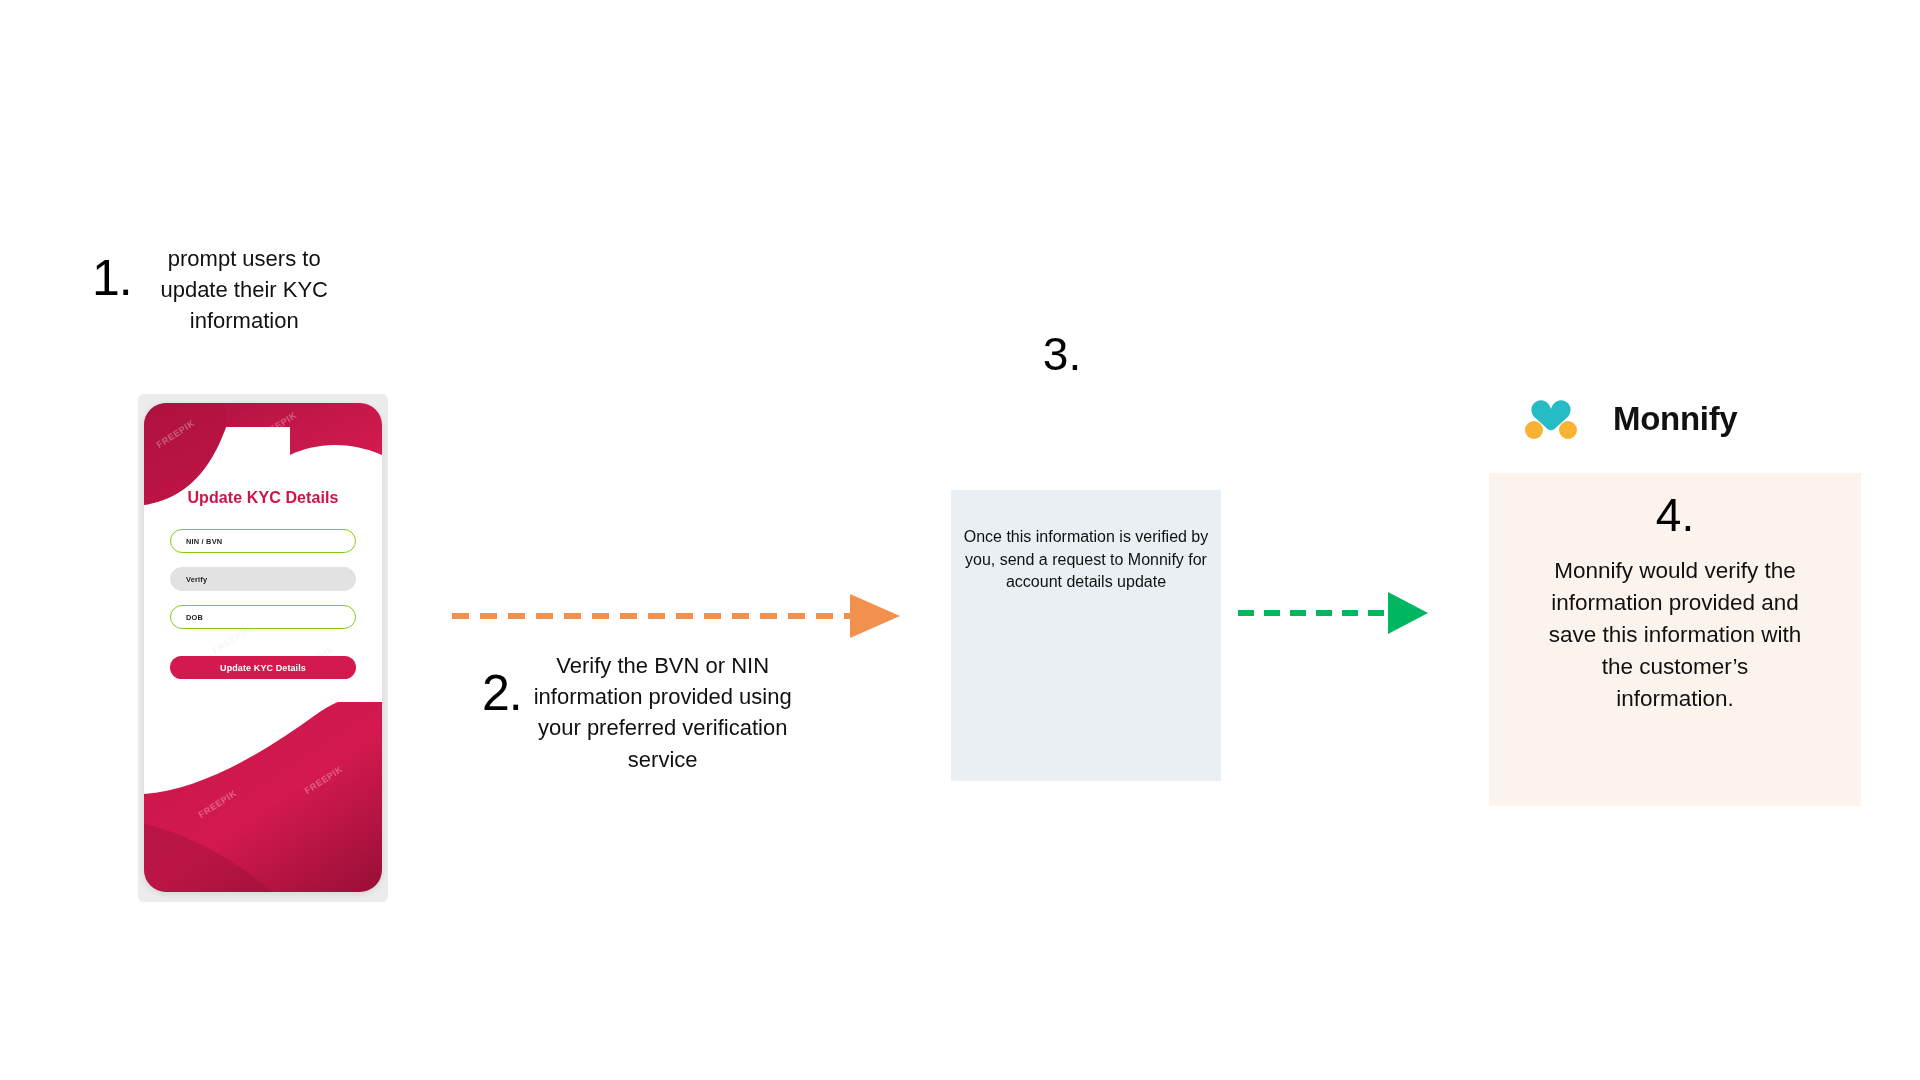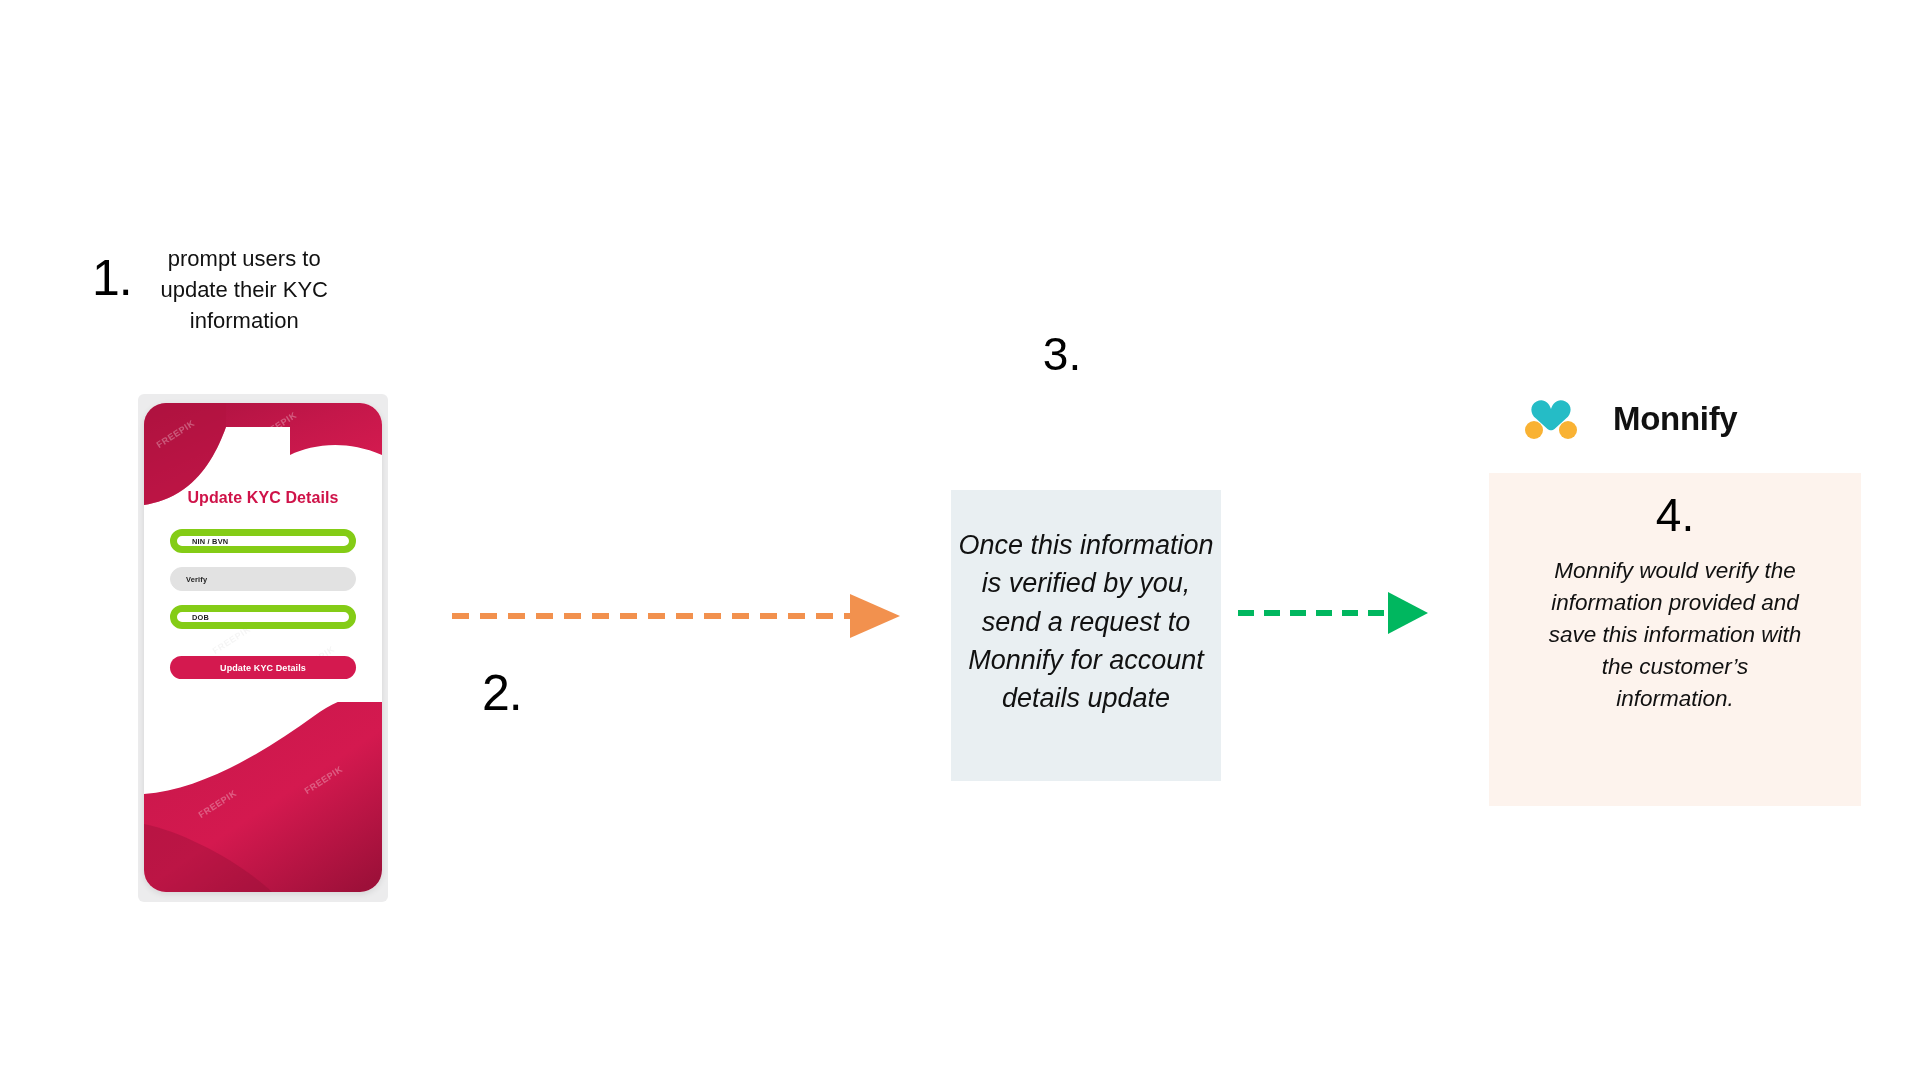--- a/index.html
+++ b/index.html
@@ -122,21 +122,21 @@
     padding-left: 15px;
     box-sizing: border-box;
     font-size: 7.4px;
     font-weight: 700;
     color: #222;
     letter-spacing: .2px;
     margin-bottom: 14px;
   }
   .pf-input.outline {
     background: #fff;
-    border: 7px solid #84cc16;
+    border: 1px solid #84cc16;
   }
   .pf-input.filled {
     background: #e2e2e2;
     border: 1px solid #e2e2e2;
   }
   .pf-button {
     margin-top: 27px;
     height: 23px;
     border-radius: 14px;
     background: #d4194f;
@@ -204,24 +204,23 @@
     height: 291px;
     background: #e9eff2;
     display: flex;
     align-items: flex-start;
     justify-content: center;
   }
   .box-blue .body {
     margin-top: 36px;
     width: 258px;
     text-align: center;
-    font-size: 27px;
+    font-size: 16px;
     line-height: 1.42;
     color: #111;
-    font-style: italic;
   }
 
   
   .brand {
     position: absolute;
     left: 1523px;
     top: 397px;
     display: flex;
     align-items: center;
     gap: 34px;
@@ -250,21 +249,20 @@
     line-height: 1.05;
     color: #000;
   }
   .box-cream .body {
     margin: 16px auto 0;
     width: 270px;
     text-align: center;
     font-size: 22.5px;
     line-height: 1.42;
     color: #111;
-    font-style: italic;
   }
 </style>
 </head>
 <body>
 
 <div class="stage">
 
   <div class="step-caption" id="step1">
     <div class="step-num">1.</div>
     <div class="step-text">prompt users to update their KYC information</div>
@@ -322,20 +320,21 @@
     </div>
   </div>
 
   <svg class="arrow" id="arrow-orange" viewBox="0 0 450 56">
     <line x1="0" y1="28" x2="398" y2="28" stroke="#f2914e" stroke-width="6" stroke-dasharray="17 11" stroke-linecap="butt"></line>
     <polygon points="398,6 448,28 398,50" fill="#f2914e"></polygon>
   </svg>
 
   <div class="step-caption" id="step2">
     <div class="step-num">2.</div>
+    <div class="step-text">Verify the BVN or NIN information provided using your preferred verification service</div>
   </div>
 
   <div class="step3-head">
     <div class="num">3.</div>
   </div>
 
   <div class="box-blue">
     <div class="body">Once this information is verified by you, send a request to Monnify for account details update</div>
   </div>
 

